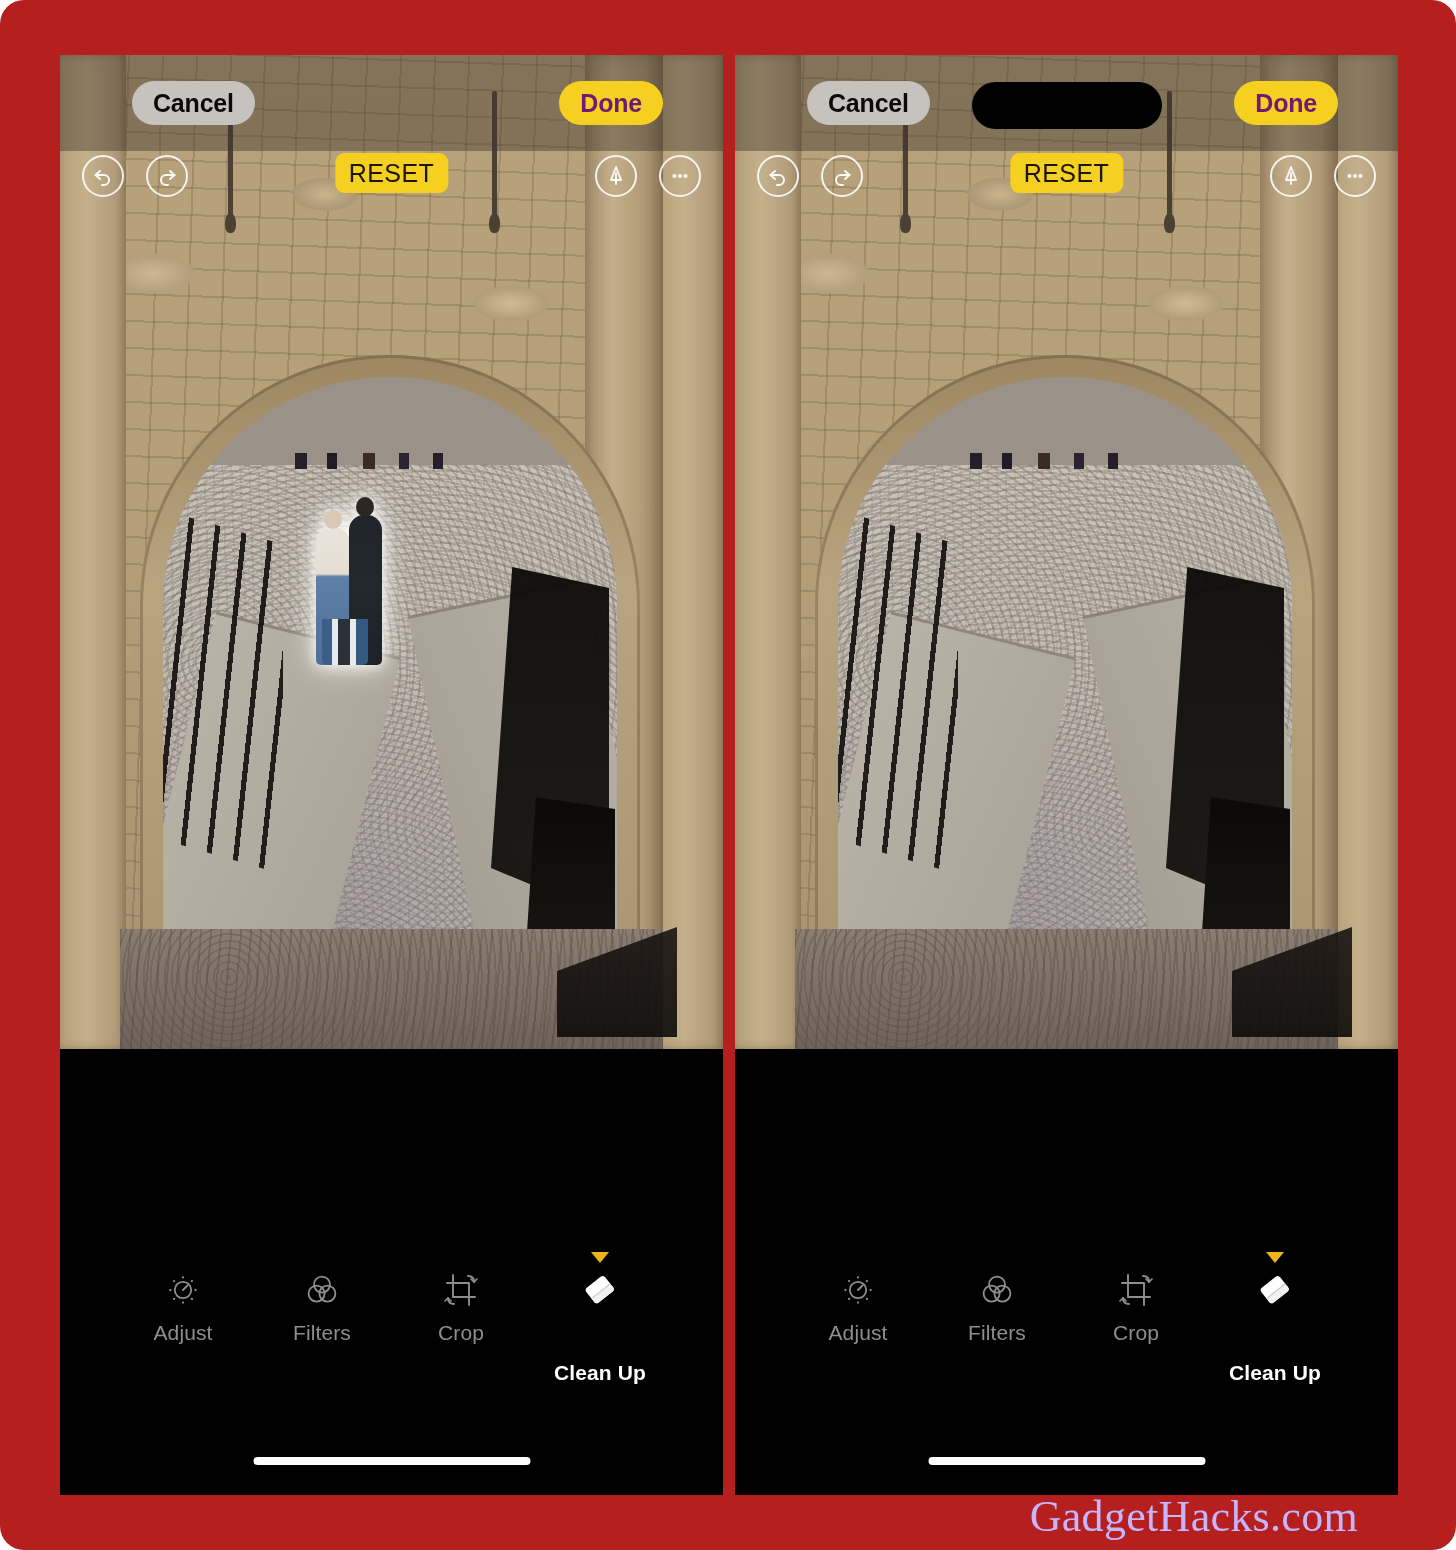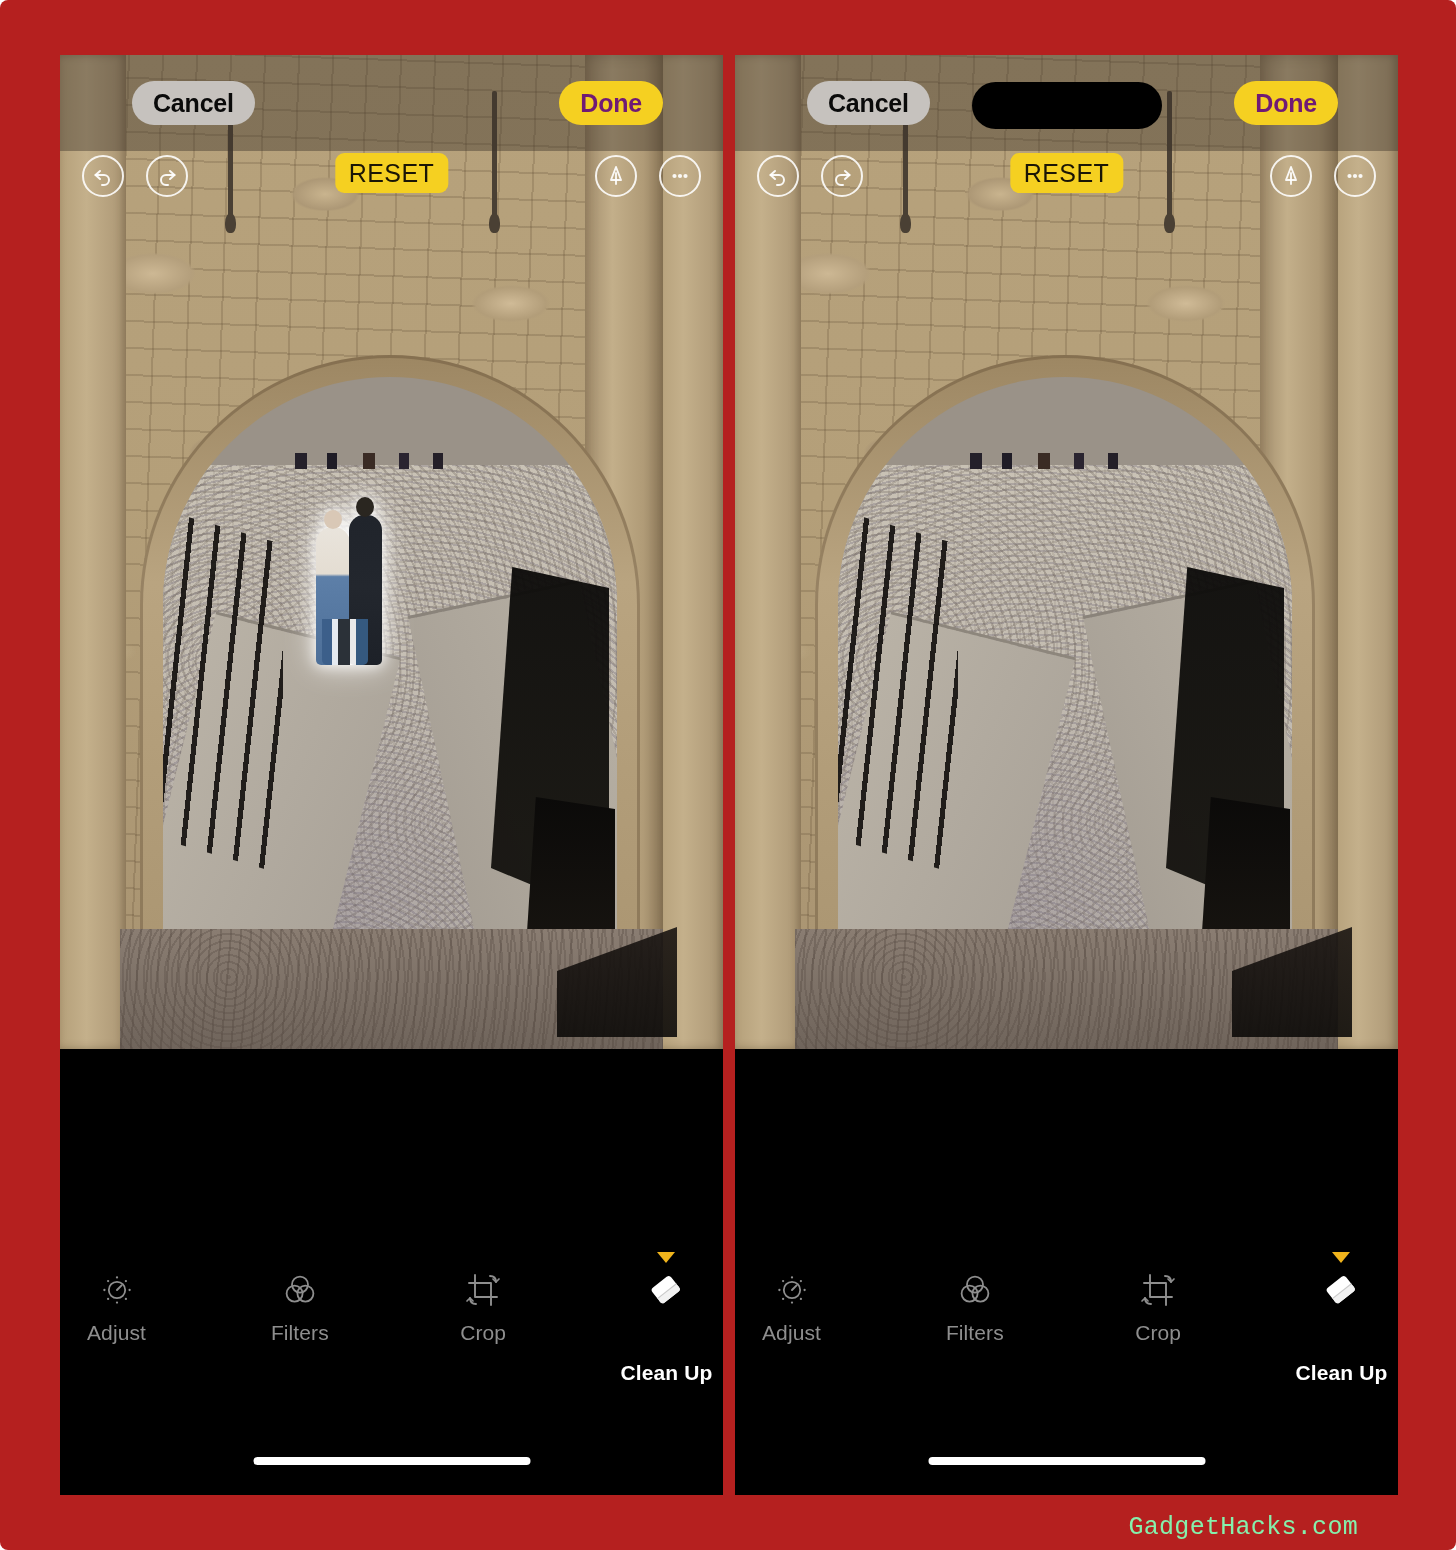--- a/index.html
+++ b/index.html
@@ -9,21 +9,21 @@
     font-family: "Liberation Sans", sans-serif;
     overflow: hidden;
   }
 
   
   #frame {
     position: absolute;
     left: 0; top: 0;
     width: 1456px; height: 1550px;
     background: var(--red, #b5201f);
-    border-radius: 8px;
+    border-radius: 24px;
   }
 
   
   #panels {
     position: absolute;
     left: 60px; top: 55px;
     width: 1337px; height: 1440px;
     display: flex;
     gap: 12px;
   }
@@ -273,21 +273,21 @@
     font-size: 25px; font-weight: 500; letter-spacing: .4px;
   }
 
   
   .bottom {
     position: absolute; left: 0; top: 994px; width: 100%; bottom: 0;
     background: #000;
   }
   .tabs {
     position: absolute; left: 0; right: 0; bottom: 110px;
-    display: flex; justify-content: space-between; gap: 26px;
+    display: flex; justify-content: center; gap: 26px;
   }
   .tab {
     width: 113px;
     display: flex; flex-direction: column; align-items: center;
     position: relative;
     color: #8e8e8e;
   }
   .tab.active { color: #ffffff; gap: 40px; }
   .tab .tab-icon { height: 48px; display: flex; align-items: center; justify-content: center; }
   .tab .tab-icon svg { display: block; }
@@ -306,23 +306,23 @@
   }
   .home-indicator {
     position: absolute; left: 50%; transform: translateX(-50%);
     bottom: 30px; width: 277px; height: 8px;
     background: #fff; border-radius: 4px;
   }
 
   
   #watermark {
     position: absolute; right: 98px; bottom: 8px;
-    color: #86efac;
-    font-family: Liberation Mono, monospace;
-    font-size: 25px;
+    color: #c4b5fd;
+    font-family: Liberation Serif, serif;
+    font-size: 44px;
     letter-spacing: .3px;
   }
 </style>
 </head>
 <body>
 
 <div id="frame" style="background: rgb(181, 32, 31);">
 
   <div id="panels">
 

